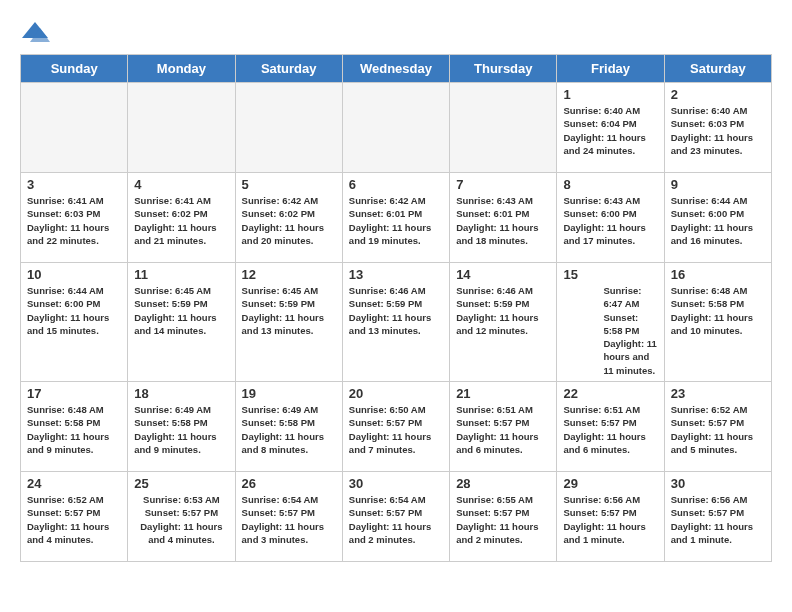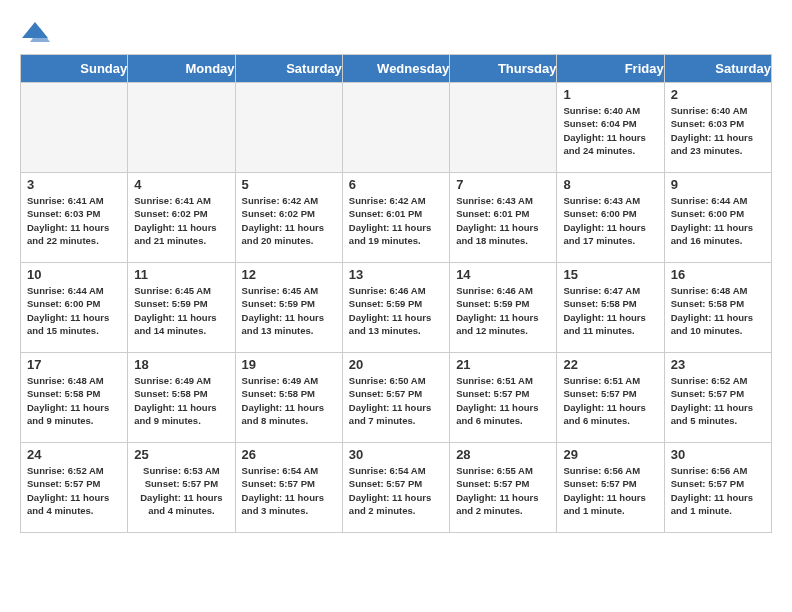--- a/index.html
+++ b/index.html
@@ -48,21 +48,21 @@
       color: #555;
     }
     .calendar {
       width: 100%;
       border-collapse: collapse;
       table-layout: fixed;
     }
     .calendar th {
       background-color: #3a7abf;
       color: white;
-      text-align: right;
+      text-align: center;
       padding: 6px 0;
       font-size: 13px;
       font-weight: bold;
       border: 1px solid #ccc;
     }
     .calendar td {
       border: 1px solid #ccc;
       vertical-align: top;
       padding: 4px 6px;
       font-size: 10px;
@@ -207,21 +207,21 @@
 Daylight: 11 hours and 13 minutes.</div>
         </td>
         <td>
           <span class="day-number">14</span>
           <div class="day-info" style="white-space: pre-line;">Sunrise: 6:46 AM
 Sunset: 5:59 PM
 Daylight: 11 hours and 12 minutes.</div>
         </td>
         <td>
           <span class="day-number">15</span>
-          <div class="day-info" style="white-space: pre-line;">Sunrise: 6:47 AM
+          <div class="day-info" style="white-space: pre-line; margin-left: 40px;">Sunrise: 6:47 AM
 Sunset: 5:58 PM
 Daylight: 11 hours and 11 minutes.</div>
         </td>
         <td>
           <span class="day-number">16</span>
           <div class="day-info" style="white-space: pre-line;">Sunrise: 6:48 AM
 Sunset: 5:58 PM
 Daylight: 11 hours and 10 minutes.</div>
         </td>
       </tr>

